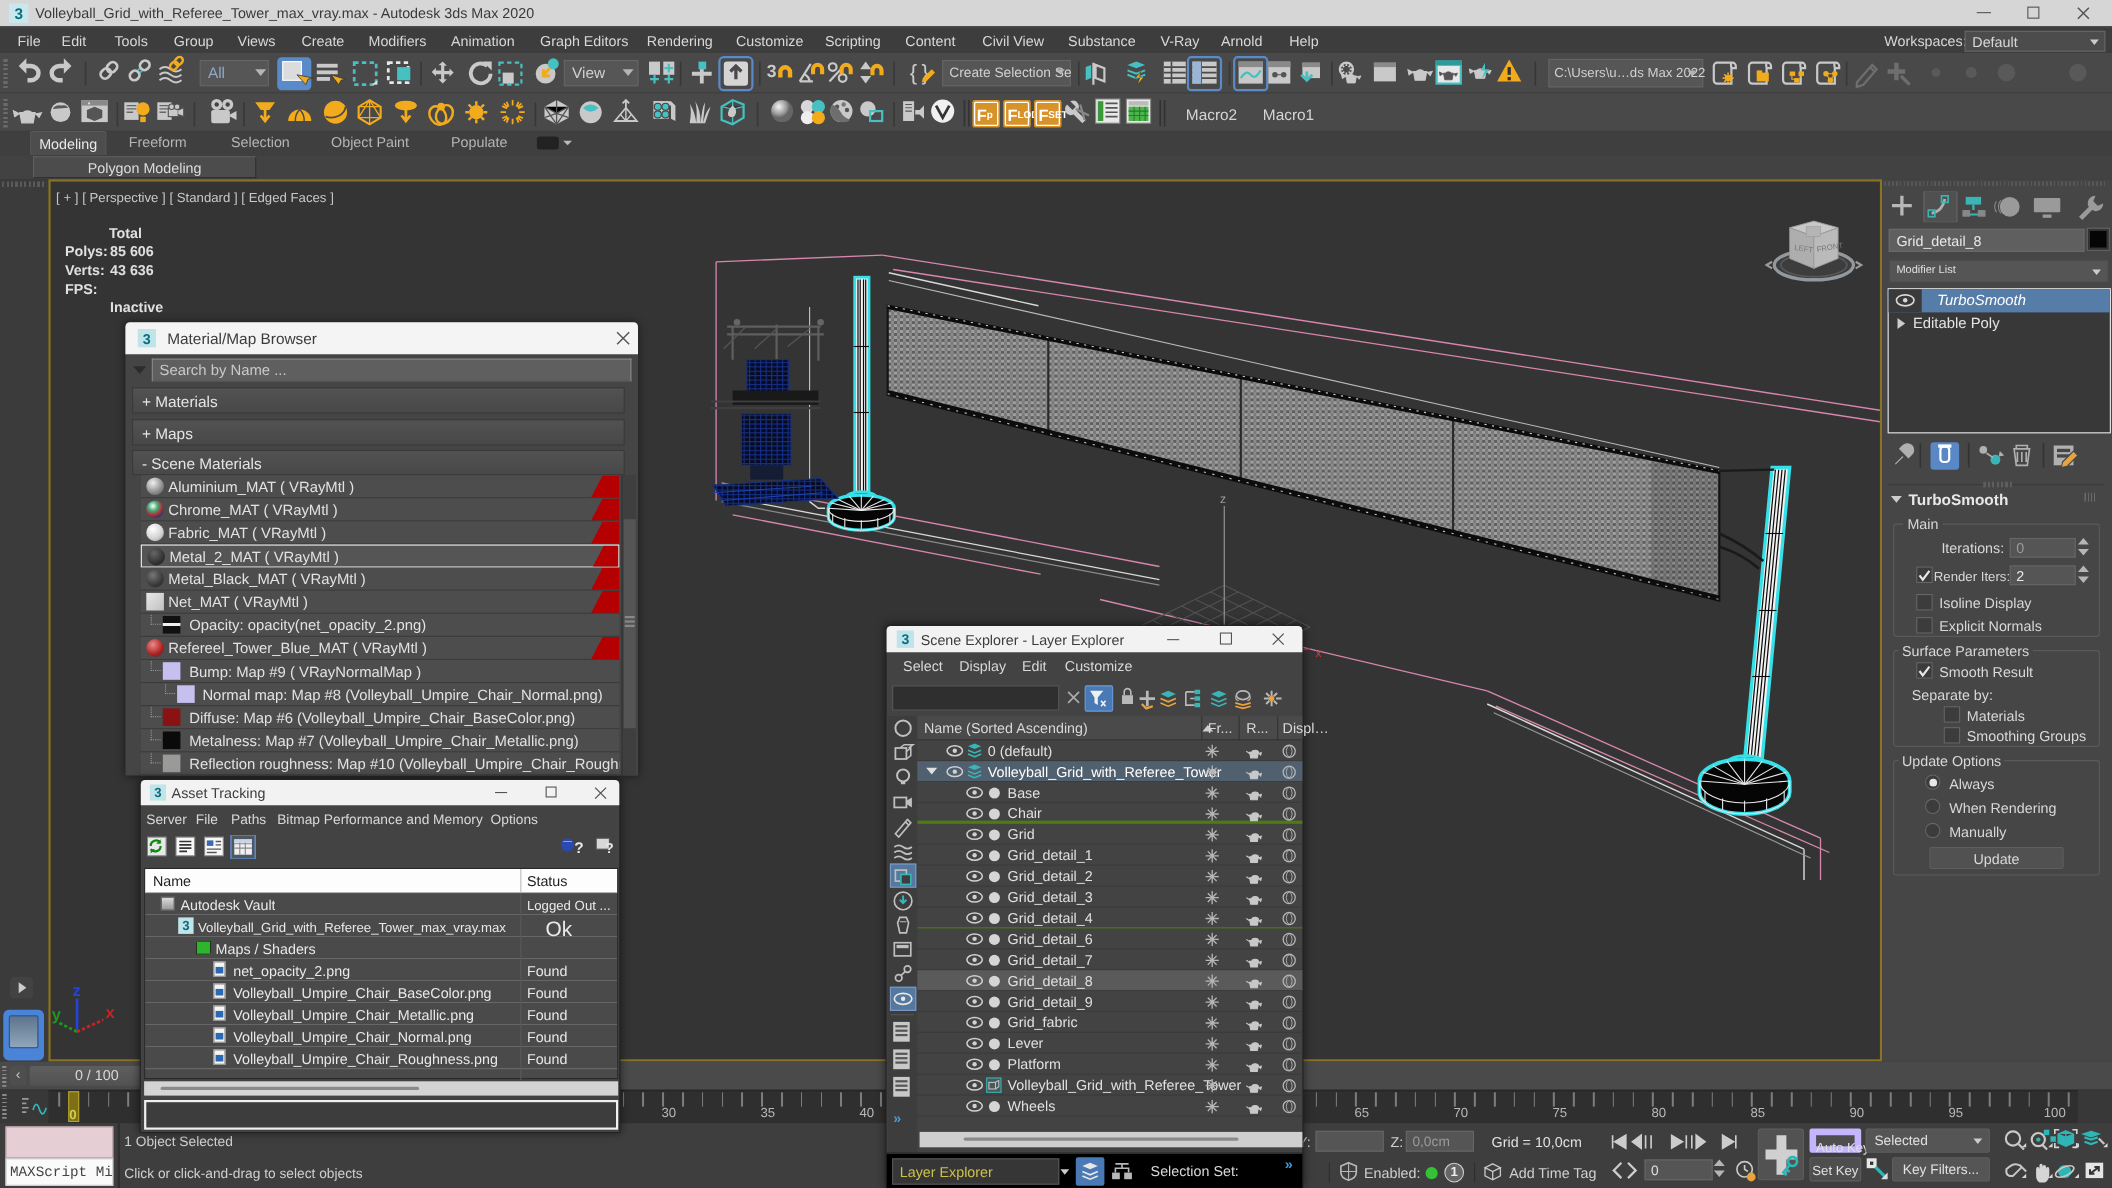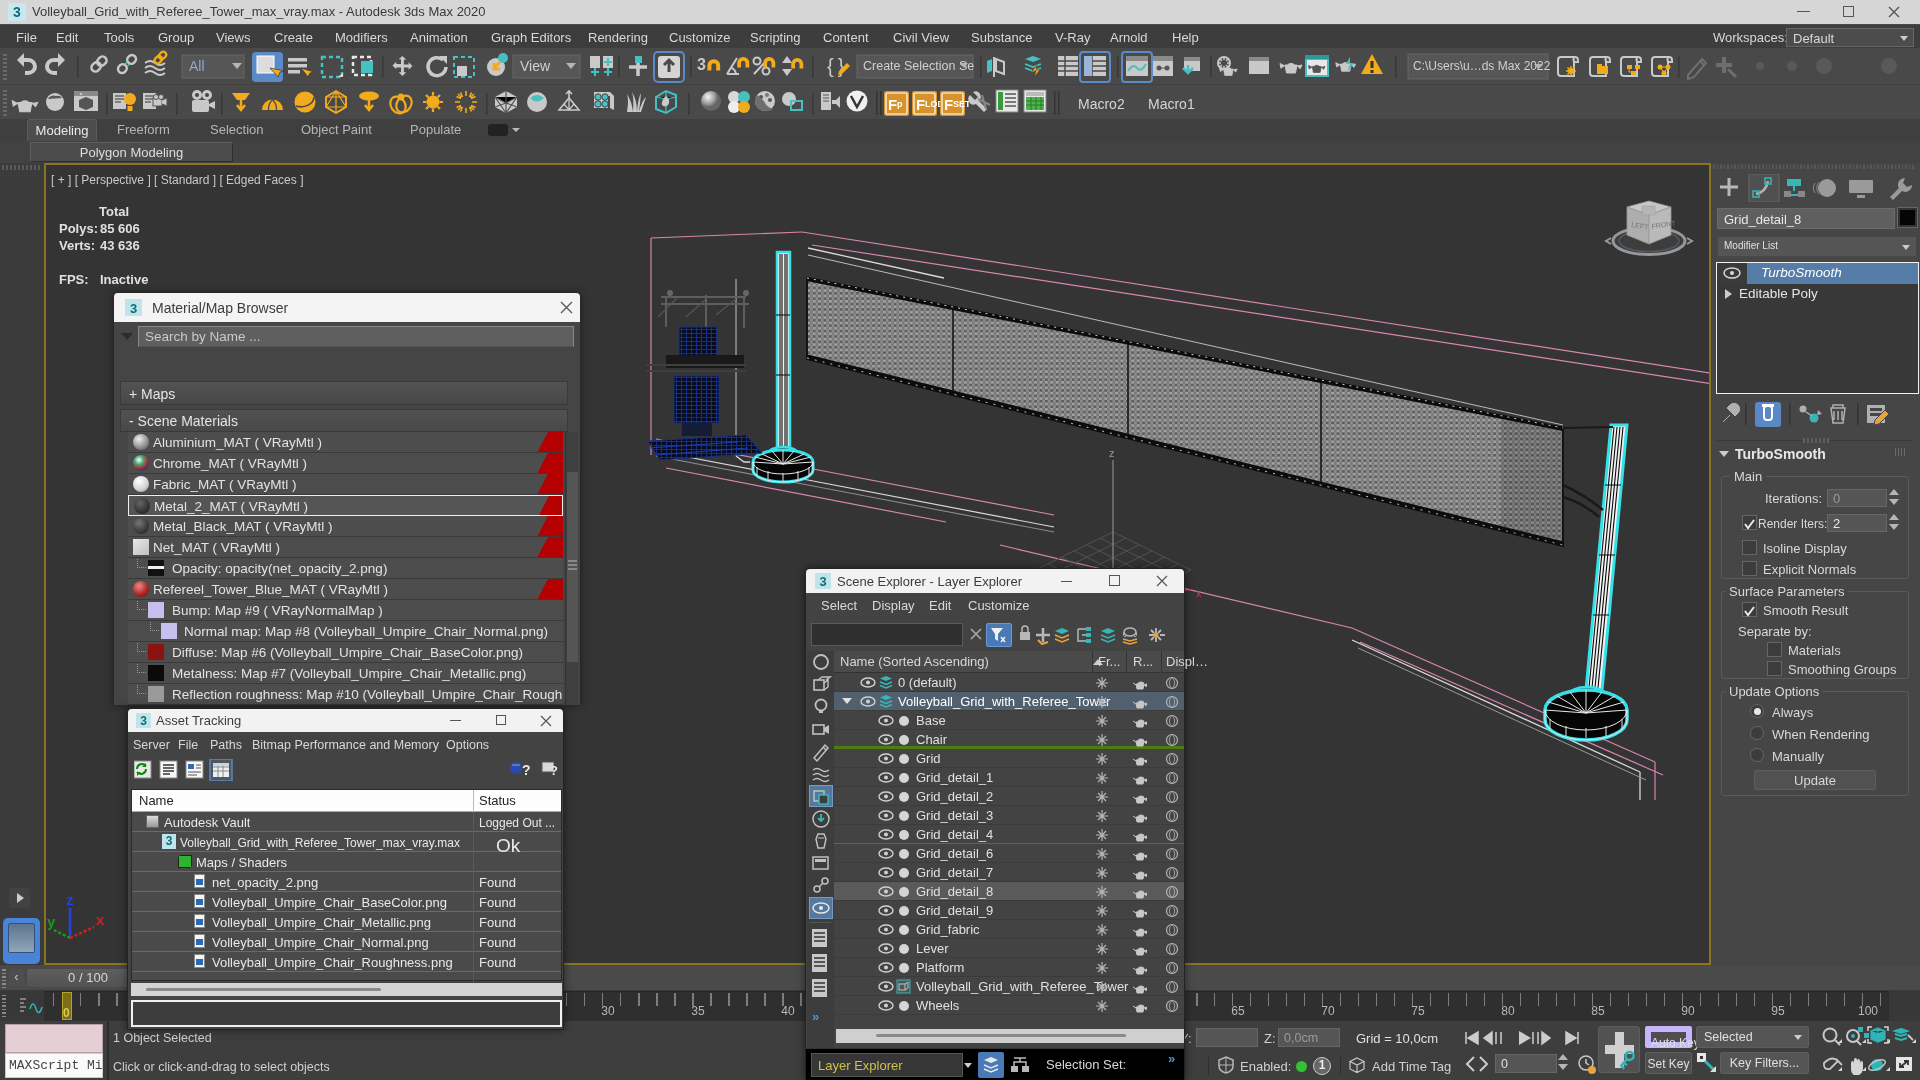--- a/index.html
+++ b/index.html
@@ -500,21 +500,21 @@
   </div>
 </div>
 
 <div class="abs" id="viewport" style="left:44px;top:163px;width:1667px;height:802px;background:#343434;border:2px solid #8a7423">
   <div class="abs" style="left:5px;top:8px;font-size:12px;color:#c8c8c8">[ + ] [ Perspective ] [ Standard ] [ Edged Faces ]</div>
   <div class="abs" style="left:53px;top:39px;font-size:13px;font-weight:bold;color:#e0e0e0">Total</div>
   <div class="abs" style="left:13px;top:56px;font-size:13px;font-weight:bold;color:#e0e0e0">Polys:</div>
   <div class="abs" style="left:54px;top:56px;font-size:13px;font-weight:bold;color:#e0e0e0">85 606</div>
   <div class="abs" style="left:13px;top:73px;font-size:13px;font-weight:bold;color:#e0e0e0">Verts:</div>
   <div class="abs" style="left:54px;top:73px;font-size:13px;font-weight:bold;color:#e0e0e0">43 636</div>
-  <div class="abs" style="left:13px;top:107px;font-size:13px;font-weight:bold;color:#e0e0e0">FPS:</div>
+  <div class="abs" style="left:13px;top:90px;font-size:13px;font-weight:bold;color:#e0e0e0">FPS:</div>
   <div class="abs" style="left:54px;top:107px;font-size:13px;font-weight:bold;color:#e0e0e0">Inactive</div>
   <svg class="abs" id="scene" style="left:0;top:0" width="1663" height="798" viewBox="0 0 1663 798">
         <defs>
 <pattern id="net" width="5.4" height="5.4" patternUnits="userSpaceOnUse">
  <rect width="5.4" height="5.4" fill="#5f5f5f"></rect>
  <rect width="2.7" height="2.7" fill="#a0a0a0"></rect>
  <rect x="2.7" y="2.7" width="2.7" height="2.7" fill="#8c8c8c"></rect>
  <rect x="2.7" y="0" width="2.7" height="2.7" fill="#7a7a7a"></rect>
 </pattern>
 <pattern id="bluenet" width="5" height="4" patternUnits="userSpaceOnUse">
@@ -933,20 +933,23 @@
         </svg>
   </div>
 
   <div class="abs" style="left:3px;top:33px;width:18px;height:20px">
         <div class="abs" style="left:4px;top:7px;width:0;height:0;border-left:6px solid transparent;border-right:6px solid transparent;border-top:7px solid #2c2c2c"></div>
       </div>
   <div class="abs" style="left:24px;top:33px;width:436px;height:21px;background:#5f5f5f;border:1px solid #888;border-bottom-color:#555">
     <div class="abs" style="left:6px;top:2px;font-size:13.5px;color:#c9c9c9">Search by Name ...</div>
   </div>
 
+  <div class="abs" style="left:6px;top:59px;width:448px;height:24px;background:linear-gradient(#525252,#484848);border:1px solid #3a3a3a">
+    <div class="abs" style="left:8px;top:4px;font-size:14px;color:#e4e4e4">+ Materials</div>
+  </div>
   <div class="abs" style="left:6px;top:88px;width:448px;height:24px;background:linear-gradient(#525252,#484848);border:1px solid #3a3a3a">
     <div class="abs" style="left:8px;top:4px;font-size:14px;color:#e4e4e4">+ Maps</div>
   </div>
   <div class="abs" style="left:6px;top:116px;width:448px;height:23px;background:linear-gradient(#525252,#484848);border:1px solid #3a3a3a">
     <div class="abs" style="left:8px;top:3px;font-size:14px;color:#e4e4e4">- Scene Materials</div>
   </div>
 
   <div class="abs" id="matlist" style="left:14px;top:139px;width:435px;height:273px;background:#424242">
 <div class="abs" style="left:0;top:0px;width:435px;height:21px;background:#4d4d4d;border-bottom:1px solid #3a3a3a;overflow:hidden">
 <div class="abs" style="left:5px;top:2px;width:16px;height:16px;background:radial-gradient(circle at 6px 5px,#f0f0f0,#8a8a8a 60%,#555);border-radius:50%"></div>

